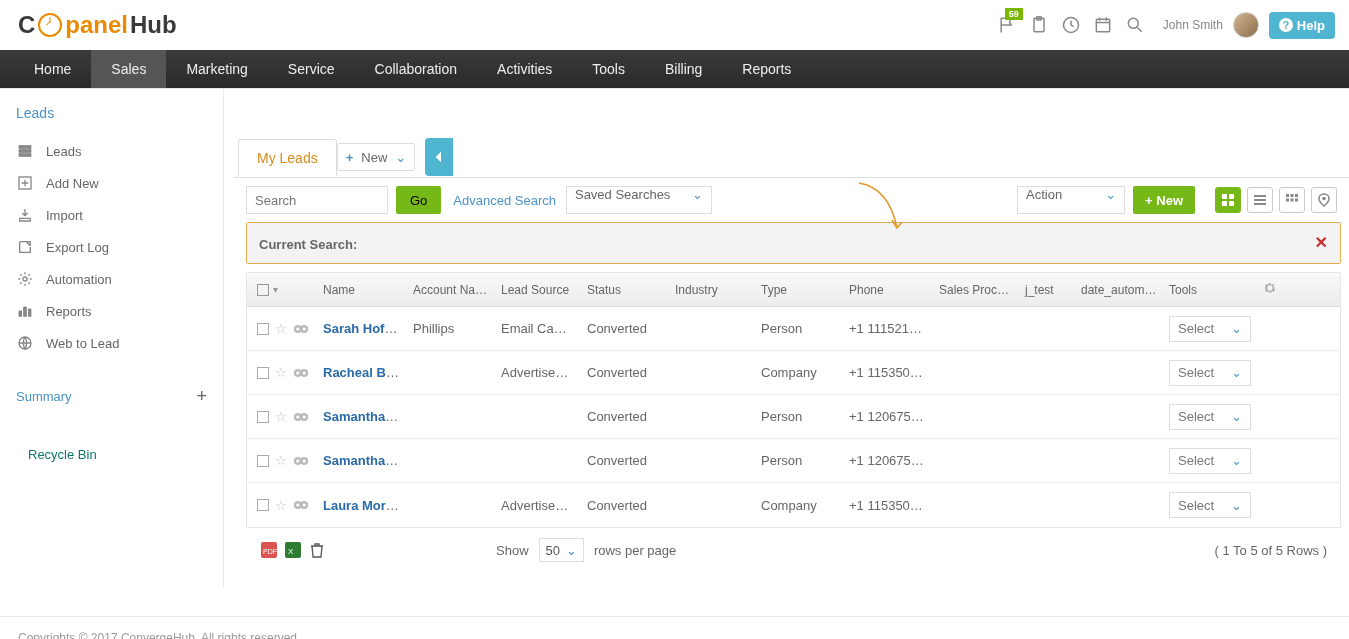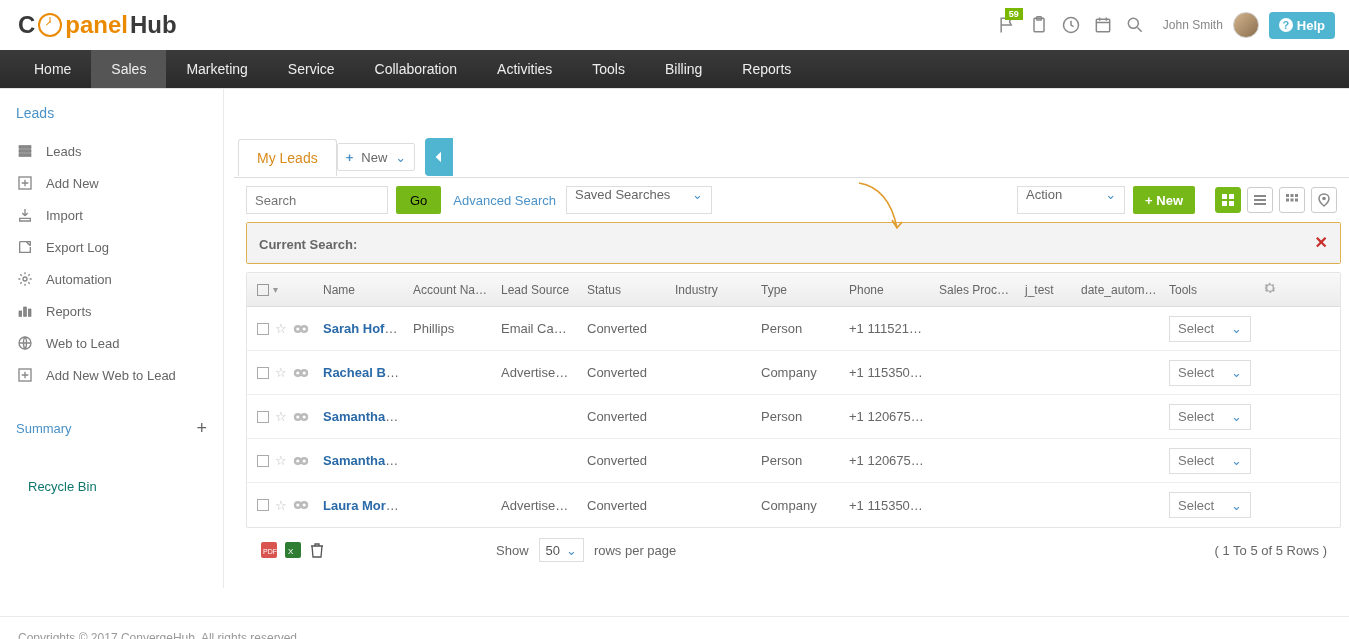--- a/index.html
+++ b/index.html
@@ -244,27 +244,20 @@
             </svg></span>
           <span>Reports</span>
         </li>
         <li>
           <span class="micon"><svg viewBox="0 0 24 24">
               <circle cx="12" cy="12" r="9" fill="none" stroke="#888" stroke-width="2"></circle>
               <path d="M3 12h18M12 3c3 3 3 15 0 18M12 3c-3 3-3 15 0 18" fill="none" stroke="#888" stroke-width="2"></path>
             </svg></span>
           <span>Web to Lead</span>
         </li>
-        <li>
-          <span class="micon"><svg viewBox="0 0 24 24">
-              <rect x="3" y="3" width="18" height="18" fill="none" stroke="#888" stroke-width="2"></rect>
-              <path d="M12 7v10M7 12h10" stroke="#888" stroke-width="2"></path>
-            </svg></span>
-          <span>Add New Web to Lead</span>
-        </li>
       </ul>
     <div class="summary-row">
       <span>Summary</span>
       <span class="plus-small">+</span>
     </div>
     <div class="recycle-row">
       <span class="micon"><svg viewBox="0 0 24 24">
             <path d="M6 7h12l-1 13H7zM4 7h16M10 4h4v3h-4z" fill="none" stroke="#888" stroke-width="1.5"></path>
           </svg></span>
       <span>Recycle Bin</span>

